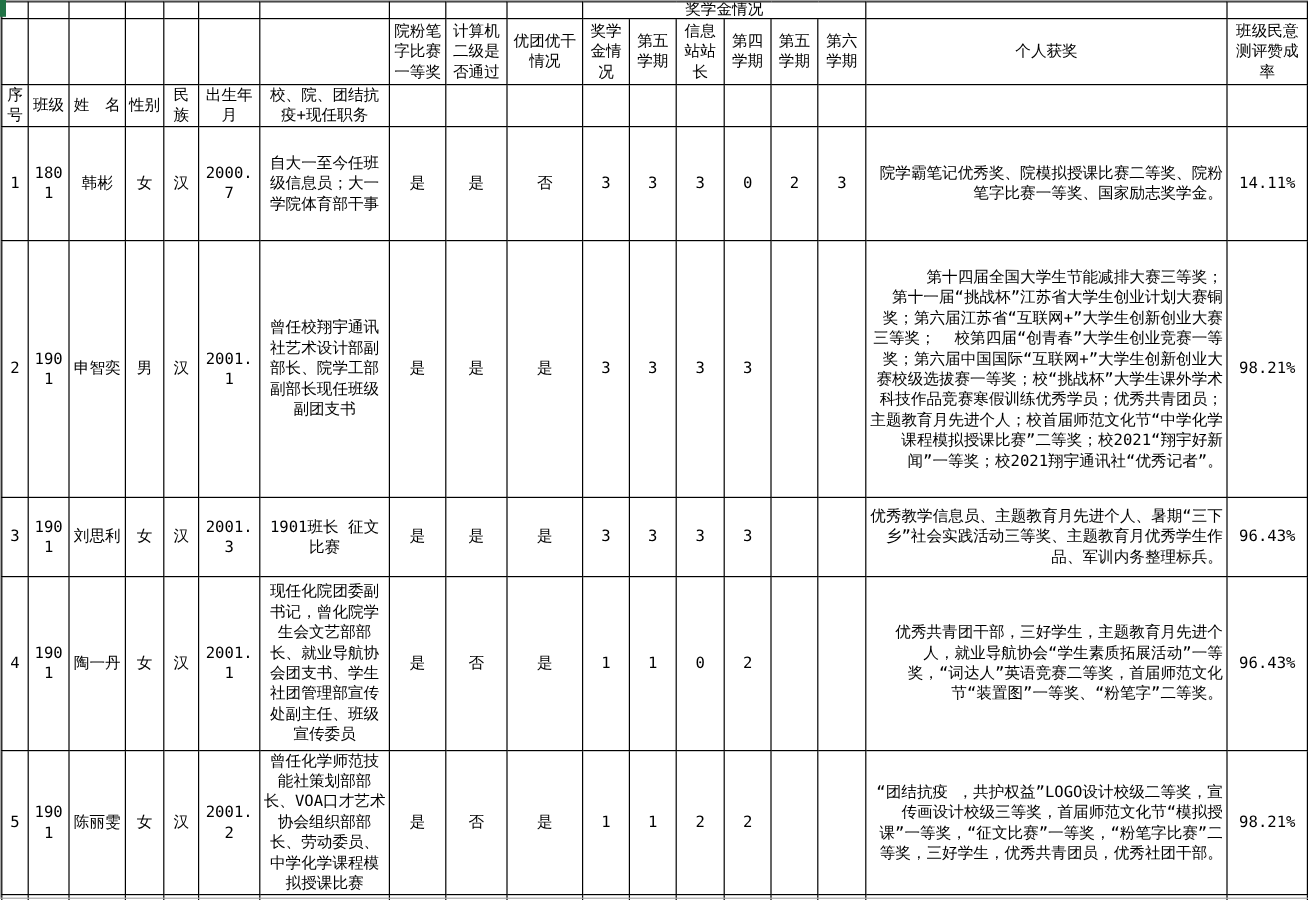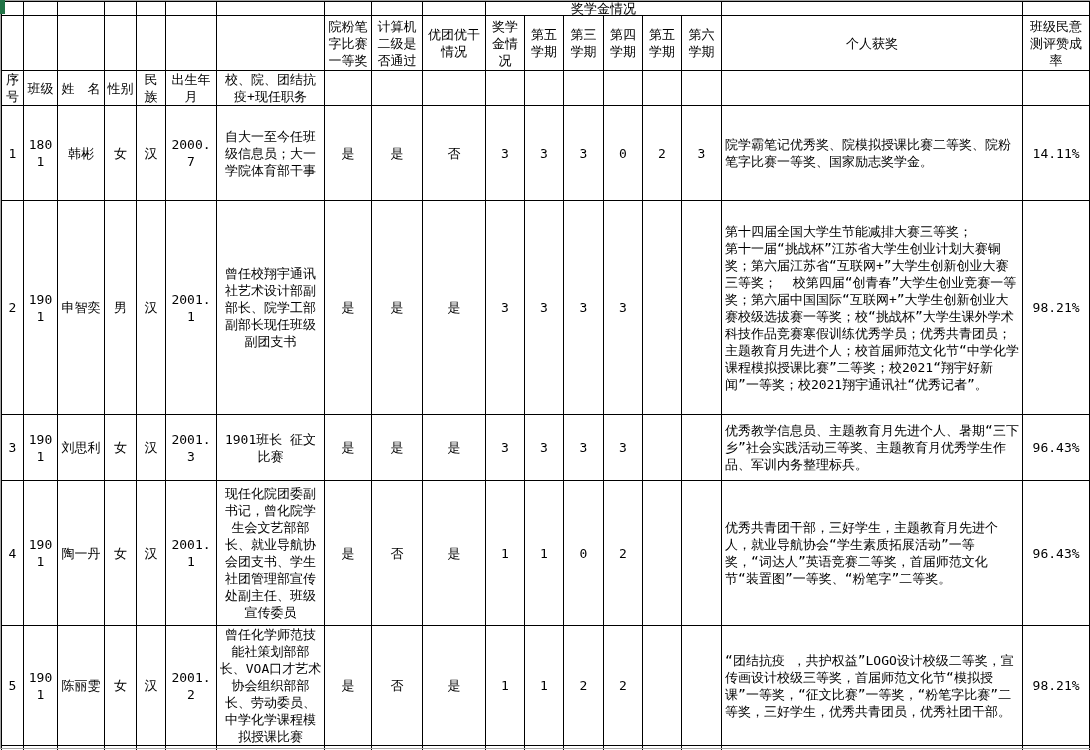--- a/index.html
+++ b/index.html
@@ -14,21 +14,21 @@
   .corner-mark { position:absolute; top:0; left:0; width:5px; height:14px; z-index:3; }
 
   table.grid { border-collapse:collapse; table-layout:fixed; position:absolute; left:1px; top:1px; width:1088px; }
   td {
     border:1px solid #000; text-align:center; vertical-align:middle;
     padding:0 2px; line-height:17px; word-break:break-all; overflow:hidden;
   }
   tr.row-a td { height:12px; line-height:13px; }
   tr.row-b td { height:54px; }
   tr.row-c td { height:34px; }
-  td.awards { text-align:left; white-space:pre-wrap; padding:1px 3px; }
+  td.awards { text-align:right; white-space:pre-wrap; padding:1px 3px; }
   td.duty   { white-space:pre-wrap; }
   
   tbody.rows tr:nth-child(1) td { height:92px; }
   tbody.rows tr:nth-child(2) td { height:211px; }
   tbody.rows tr:nth-child(3) td { height:63px; }
   tbody.rows tr:nth-child(4) td { height:142px;margin-top:13px; }
   tbody.rows tr:nth-child(5) td { height:115px; }
   tbody.rows tr.partial td { height:7px; border-bottom:none; }
 </style>
 </head>
@@ -82,21 +82,21 @@
         <td></td>
         <td></td>
         <td></td>
         <td></td>
         <td></td>
         <td>院粉笔字比赛一等奖</td>
         <td>计算机二级是否通过</td>
         <td>优团优干情况</td>
         <td>奖学金情况</td>
         <td>第五学期</td>
-        <td>第三学期</td>
+        <td>信息站站长</td>
         <td>第四学期</td>
         <td>第五学期</td>
         <td>第六学期</td>
         <td>个人获奖</td>
         <td>班级民意测评赞成率</td>
       </tr>
       <tr class="row-c">
         <td>序号</td>
         <td>班级</td>
         <td>姓　名</td>

